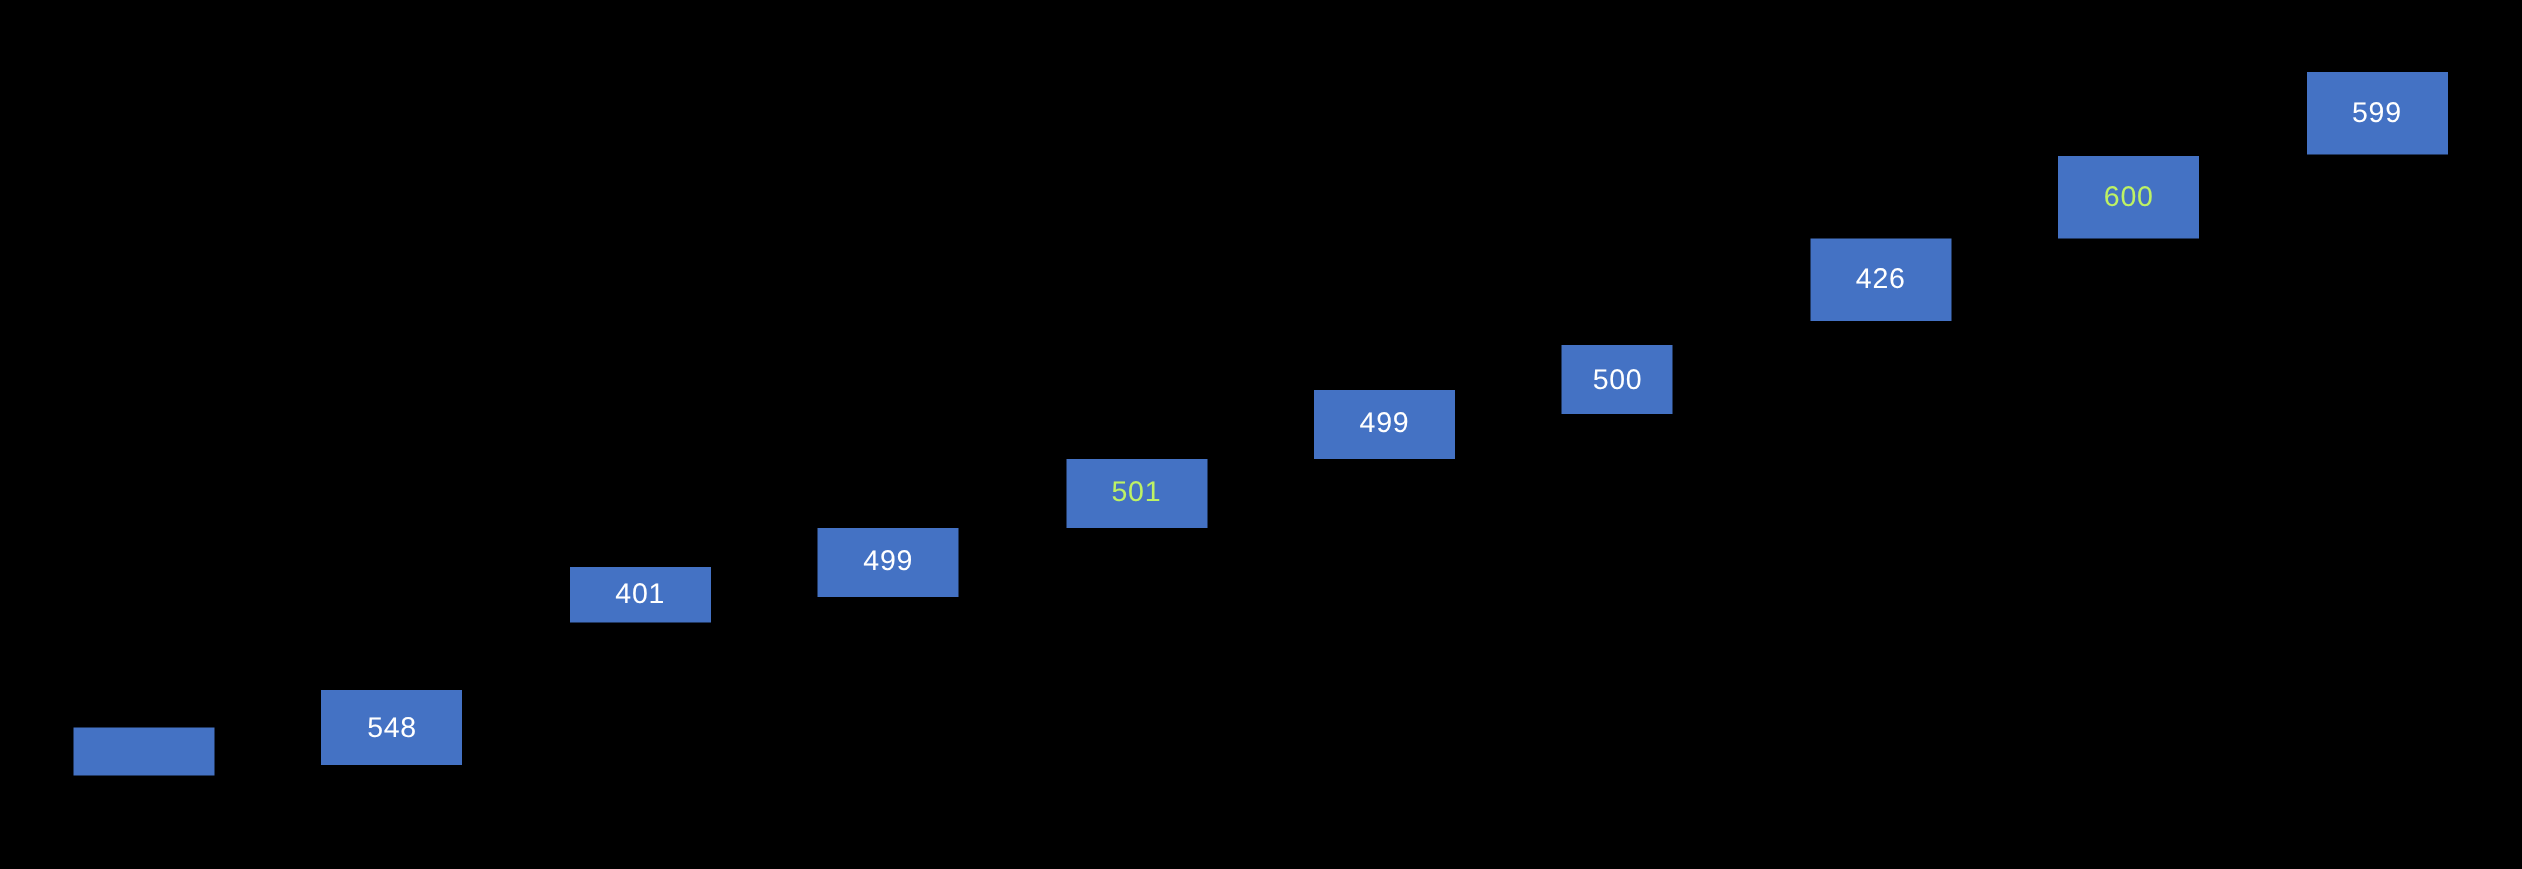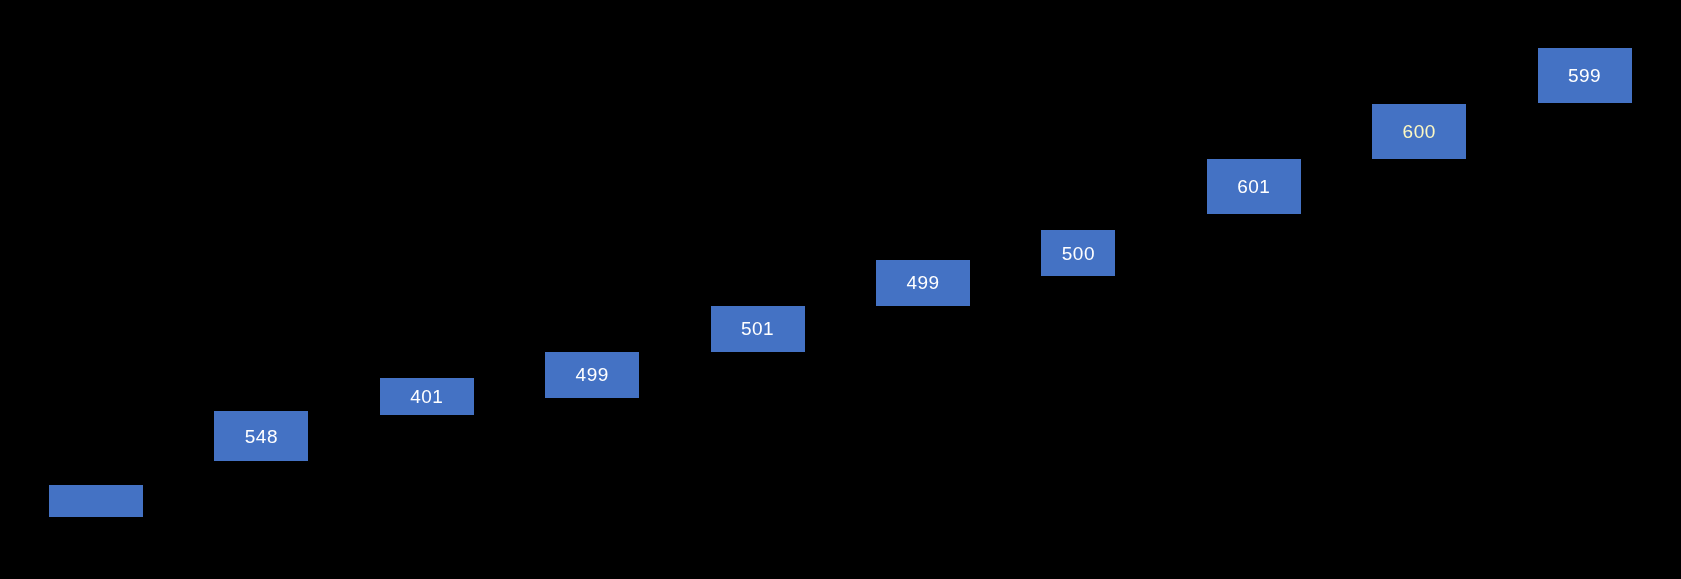--- a/index.html
+++ b/index.html
@@ -29,41 +29,41 @@
   }
 </style>
 </head>
 <body>
 
 <div class="chart-canvas" id="chart-canvas" style="background: rgb(0, 0, 0);">
   <div id="plot-area">
       <div class="bar" style="left: 49px; top: 485.3px; width: 94px; height: 32.2px; background: rgb(68, 114, 196);">
         <span class="bar-label" style="color: rgb(255, 255, 255);"></span>
       </div>
-      <div class="bar" style="left: 214.4px; top: 411px; width: 94px; height: 50.4px; background: rgb(68, 114, 196);">
+      <div class="bar" style="left: 214.4px; top: 460px; width: 94px; height: 50.4px; background: rgb(68, 114, 196);">
         <span class="bar-label" style="color: rgb(255, 255, 255);">548</span>
       </div>
       <div class="bar" style="left: 379.8px; top: 378px; width: 94px; height: 36.9px; background: rgb(68, 114, 196);">
         <span class="bar-label" style="color: rgb(255, 255, 255);">401</span>
       </div>
       <div class="bar" style="left: 545.2px; top: 352px; width: 94px; height: 45.9px; background: rgb(68, 114, 196);">
         <span class="bar-label" style="color: rgb(255, 255, 255);">499</span>
       </div>
       <div class="bar" style="left: 710.6px; top: 305.9px; width: 94px; height: 46.1px; background: rgb(68, 114, 196);">
-        <span class="bar-label" style="color: #ffffff; text-align: right;">501</span>
+        <span class="bar-label" style="color: #bef264; text-align: right;">501</span>
       </div>
       <div class="bar" style="left: 876px; top: 260px; width: 94px; height: 45.9px; background: rgb(68, 114, 196);">
         <span class="bar-label" style="color: rgb(255, 255, 255);">499</span>
       </div>
       <div class="bar" style="left: 1041.4px; top: 230px; width: 74px; height: 46px; background: rgb(68, 114, 196);">
         <span class="bar-label" style="color: rgb(255, 255, 255);">500</span>
       </div>
       <div class="bar" style="left: 1206.8px; top: 158.7px; width: 94px; height: 55.3px; background: rgb(68, 114, 196);">
-        <span class="bar-label" style="color: rgb(255, 255, 255);">601</span>
+        <span class="bar-label" style="color: rgb(255, 255, 255);">426</span>
       </div>
       <div class="bar" style="left: 1372.2px; top: 103.5px; width: 94px; height: 55.2px; background: rgb(68, 114, 196);">
-        <span class="bar-label" style="color: #fef9c3;">600</span>
+        <span class="bar-label" style="color: #bef264;">600</span>
       </div>
       <div class="bar" style="left: 1537.6px; top: 48.3px; width: 94px; height: 55.1px; background: rgb(68, 114, 196);">
         <span class="bar-label" style="color: rgb(255, 255, 255);">599</span>
       </div>
     </div>
 </div>
 
 </body></html>

